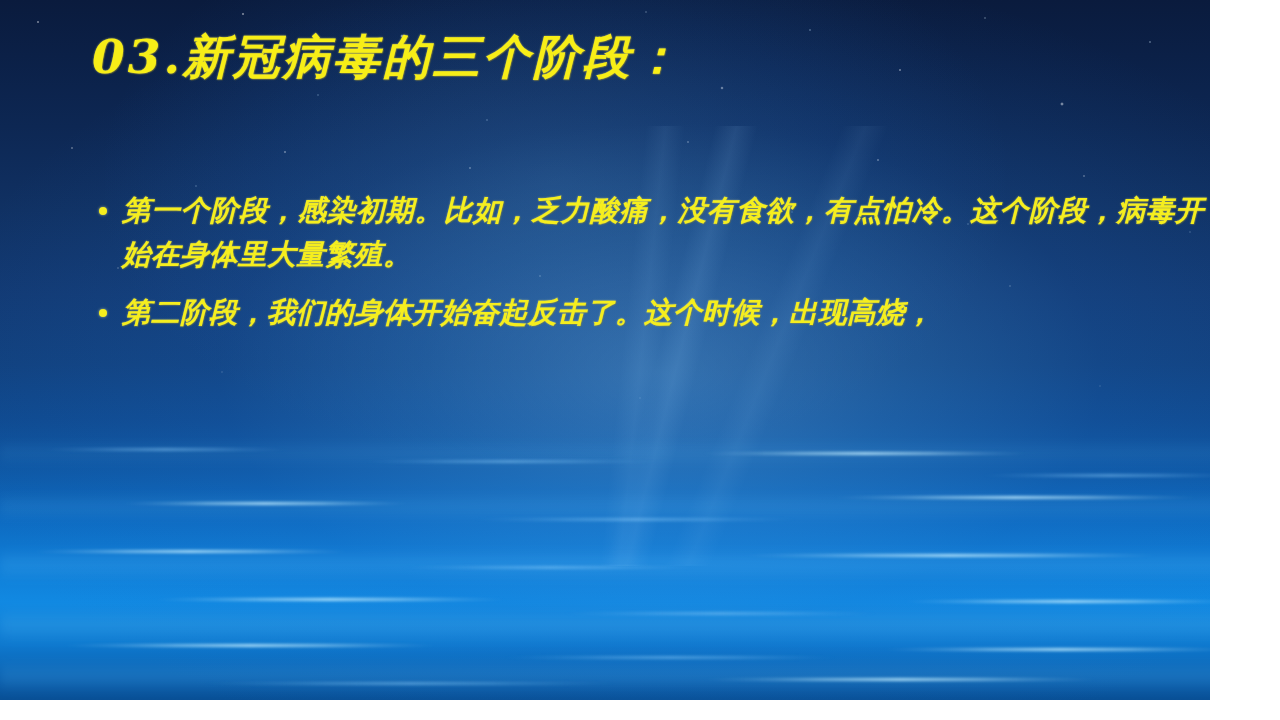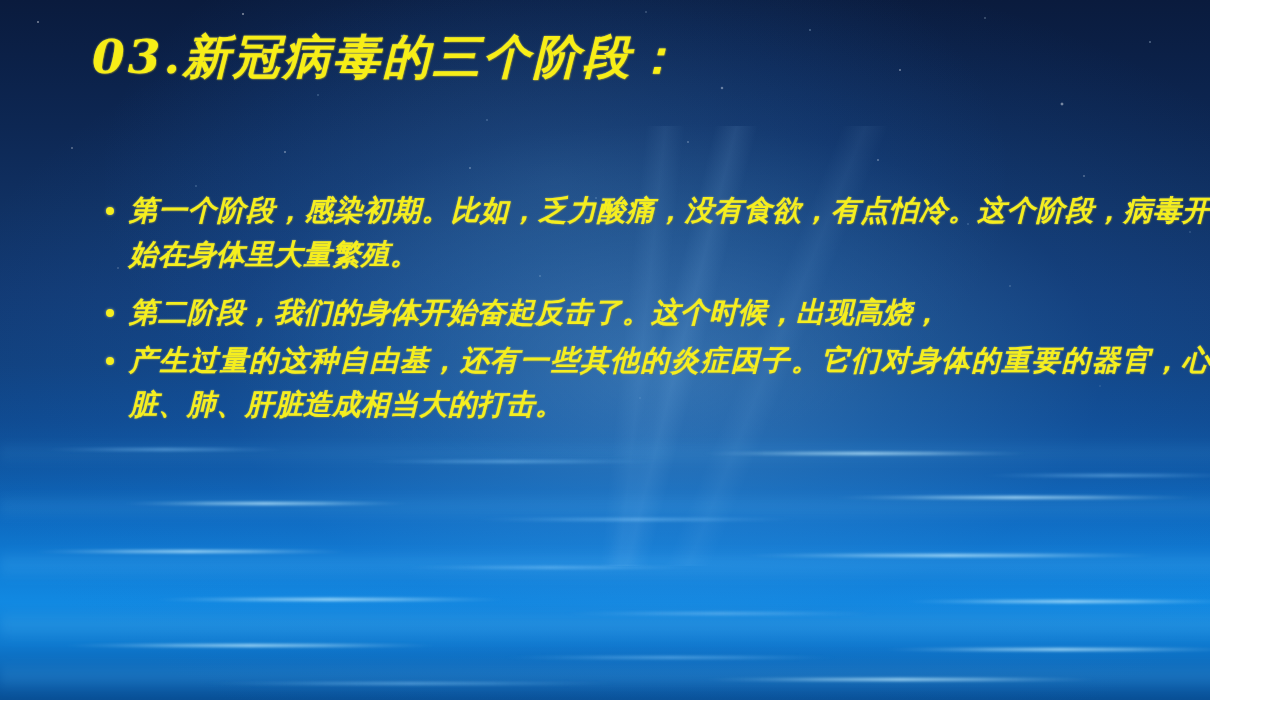--- a/index.html
+++ b/index.html
@@ -198,21 +198,21 @@
     letter-spacing: 3px;
     color: #F7EE17;
     white-space: nowrap;
     text-shadow:
       0 0 2px rgba(255,250,120,.7),
       1px 1px 0 rgba(120,100,0,.35);
   }
 
   .bullets {
     position: absolute;
-    left: 103px;
+    left: 96px;
     top: 188px;
     width: 1108px;
   }
 
   .bullet {
     position: relative;
     display: block;
     padding-left: 26px;
     margin-bottom: 14px;
     font-family: "DejaVu Serif", "Liberation Serif", serif;
@@ -279,20 +279,19 @@
       <div class="streak" style="left:700px; top:248px; width:400px;"></div>
     </div>
   </div>
 
   <div class="content">
     <div class="slide-title">03.新冠病毒的三个阶段：</div>
 
     <div class="bullets">
       <div class="bullet b1">第一个阶段，感染初期。比如，乏力酸痛，没有食欲，有点怕冷。这个阶段，病毒开始在身体里大量繁殖。</div>
       <div class="bullet b2">第二阶段，我们的身体开始奋起反击了。这个时候，出现高烧，</div>
-      <div class="bullet b3">产生过量的这种自由基，还有一些其他的炎症因子。它们对身体的重要的器官，心脏、肺、肝脏造成相当大的打击。</div>
     </div>
   </div>
 
   <div class="margin-right"></div>
   <div class="margin-bottom"></div>
 
 </div>
 
 </body></html>

